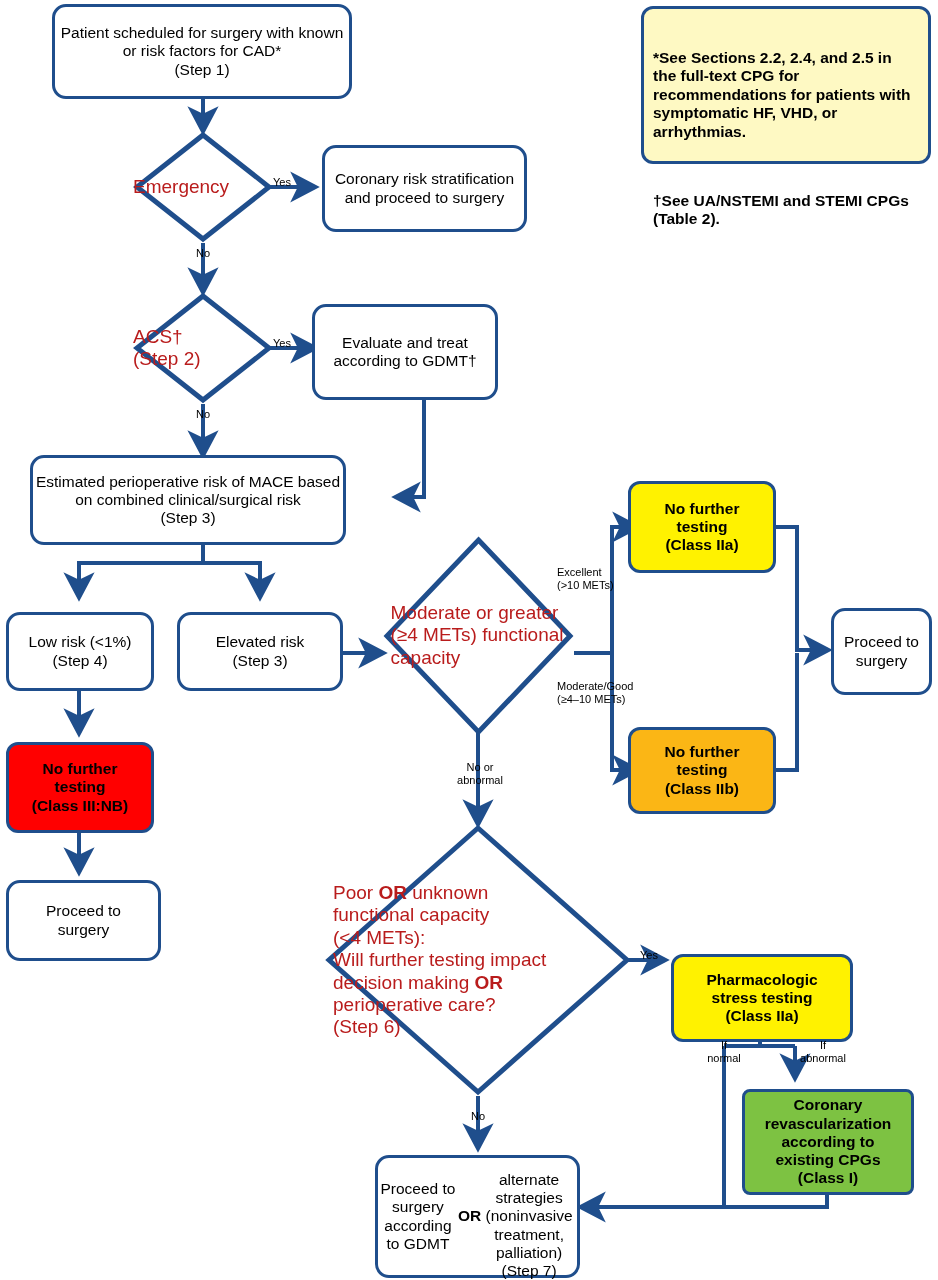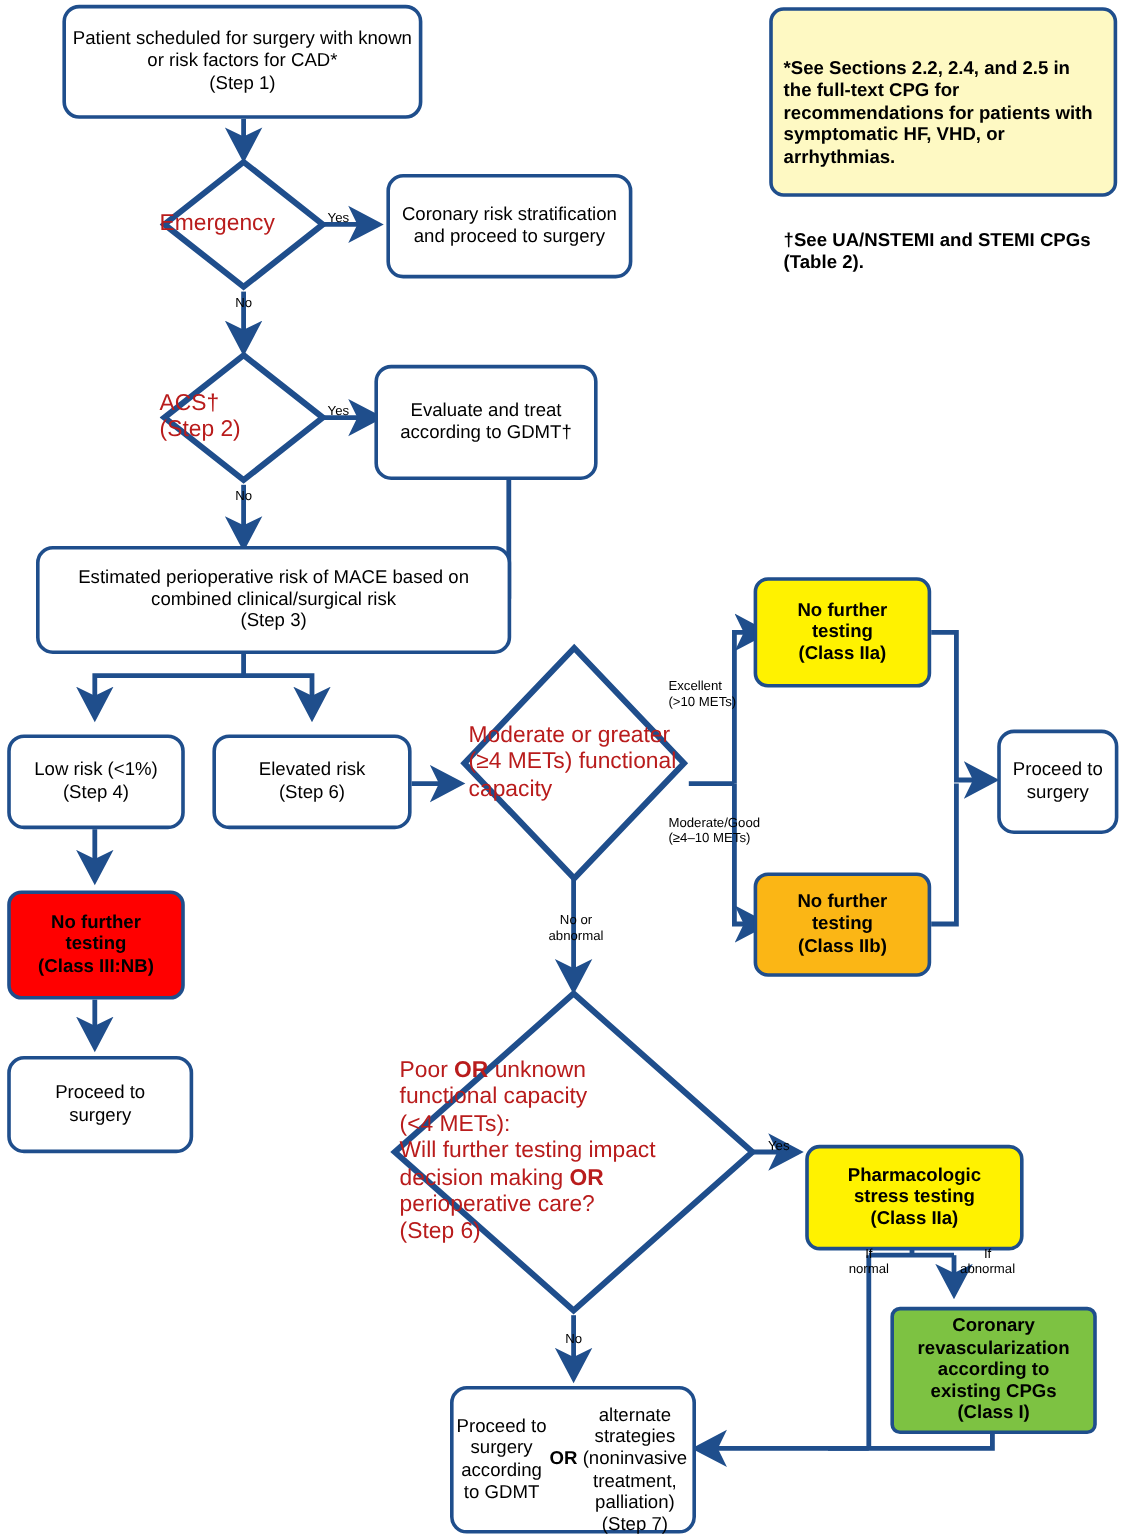--- a/index.html
+++ b/index.html
@@ -175,28 +175,28 @@
       <polygon points="70,4 136,56 70,108 4,56" fill="#ffffff" stroke="#1F4E8C" stroke-width="5"></polygon>
     </svg>
     <div class="dtext">ACS†
 (Step 2)</div>
   </div>
   <div class="edgelabel" style="left:262px; top:337px; width:40px;">Yes</div>
   <div class="edgelabel" style="left:183px; top:408px; width:40px;">No</div>
 
   <div class="node box" style="left:312px; top:304px; width:186px; height:96px;">Evaluate and treat according to GDMT†</div>
 
-  <div class="node box" style="left:30px; top:455px; width:396px; height:90px;">Estimated perioperative risk of MACE based on combined clinical/surgical risk
+  <div class="node box" style="left:30px; top:455px; width:316px; height:90px;">Estimated perioperative risk of MACE based on combined clinical/surgical risk
 (Step 3)</div>
 
   <div class="node box" style="left:6px; top:612px; width:148px; height:79px;">Low risk (&lt;1%)
 (Step 4)</div>
 
   <div class="node box" style="left:177px; top:612px; width:166px; height:79px;">Elevated risk
-(Step 6)</div>
+(Step 3)</div>
 
   <div class="node box red" style="left:6px; top:742px; width:148px; height:91px;">No further
 testing
 (Class III:NB)</div>
 
   <div class="node box" style="left:6px; top:880px; width:155px; height:81px;">Proceed to
 surgery</div>
 
   <div class="diamond" style="left:383px; top:536px; width:191px; height:200px;">
     <svg class="dshape" viewBox="0 0 191 200" preserveAspectRatio="none">

